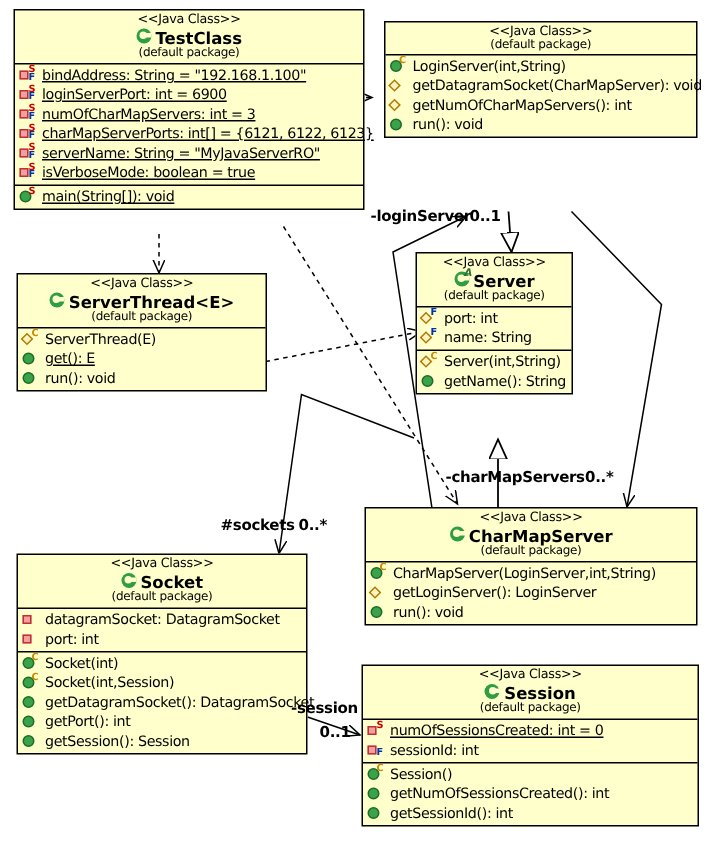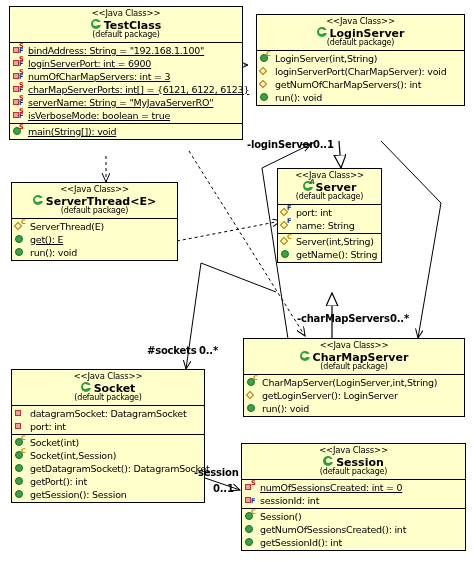--- a/index.html
+++ b/index.html
@@ -318,36 +318,35 @@
             <span class="badge s">S</span>
           </span>
           <span class="mtext">main(String[]): void</span>
         </div>
     </div>
   </div>
 
   <div class="uml-class" style="left:256px; top:14px; width:209px;">
     <div class="cls-header">
       <span class="stereotype">&lt;&lt;Java Class&gt;&gt;</span>
-      <span class="cls-title"><span class="hdr-ico"><span class="ring"></span></span><span class="tname">LoginServer</span></span>
       <span class="pkg">(default package)</span>
     </div>
     <div class="section">
       <div class="member">
           <span class="ico">
             <span class="cir"></span>
             <span class="badge c">C</span>
           </span>
           <span class="mtext">LoginServer(int,String)</span>
         </div>
       <div class="member">
           <span class="ico">
             <span class="dia open"></span>
           </span>
-          <span class="mtext">loginServerPort(CharMapServer): void</span>
+          <span class="mtext">getDatagramSocket(CharMapServer): void</span>
         </div>
       <div class="member">
           <span class="ico">
             <span class="dia open"></span>
           </span>
           <span class="mtext">getNumOfCharMapServers(): int</span>
         </div>
       <div class="member">
           <span class="ico">
             <span class="cir"></span>

